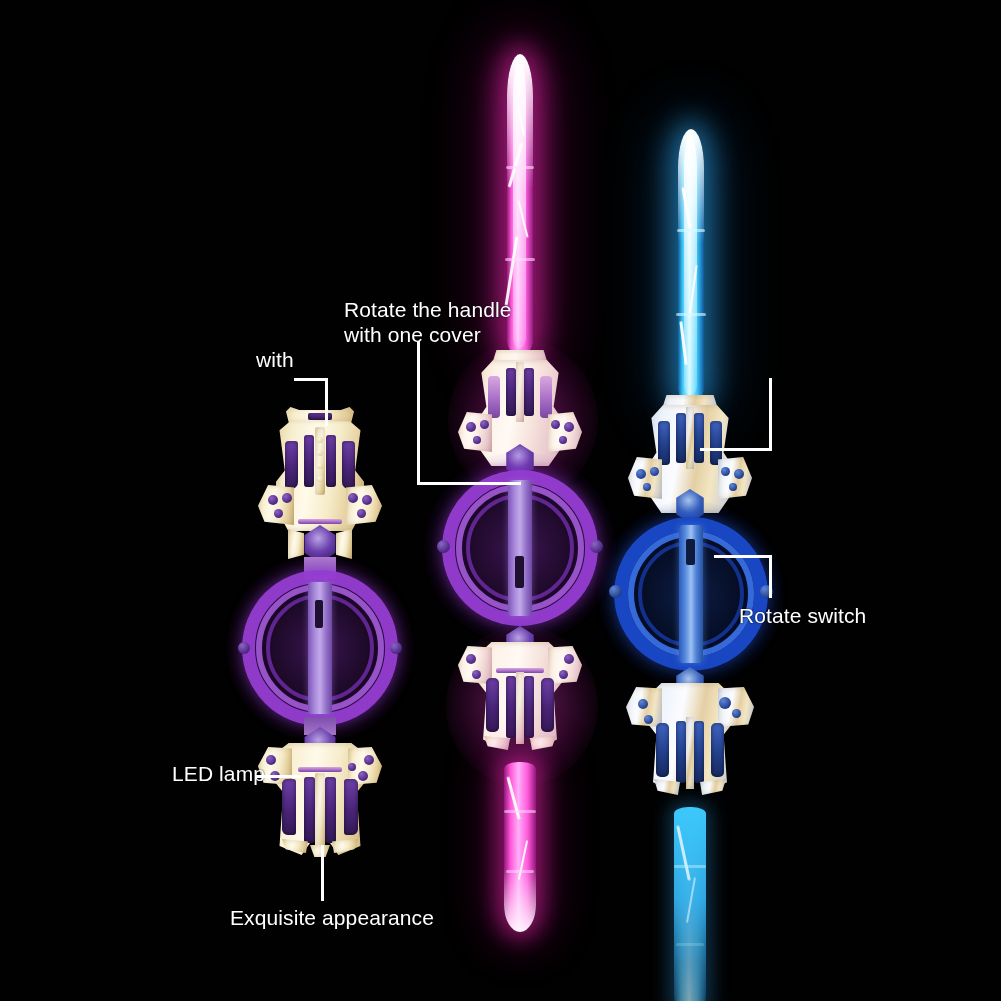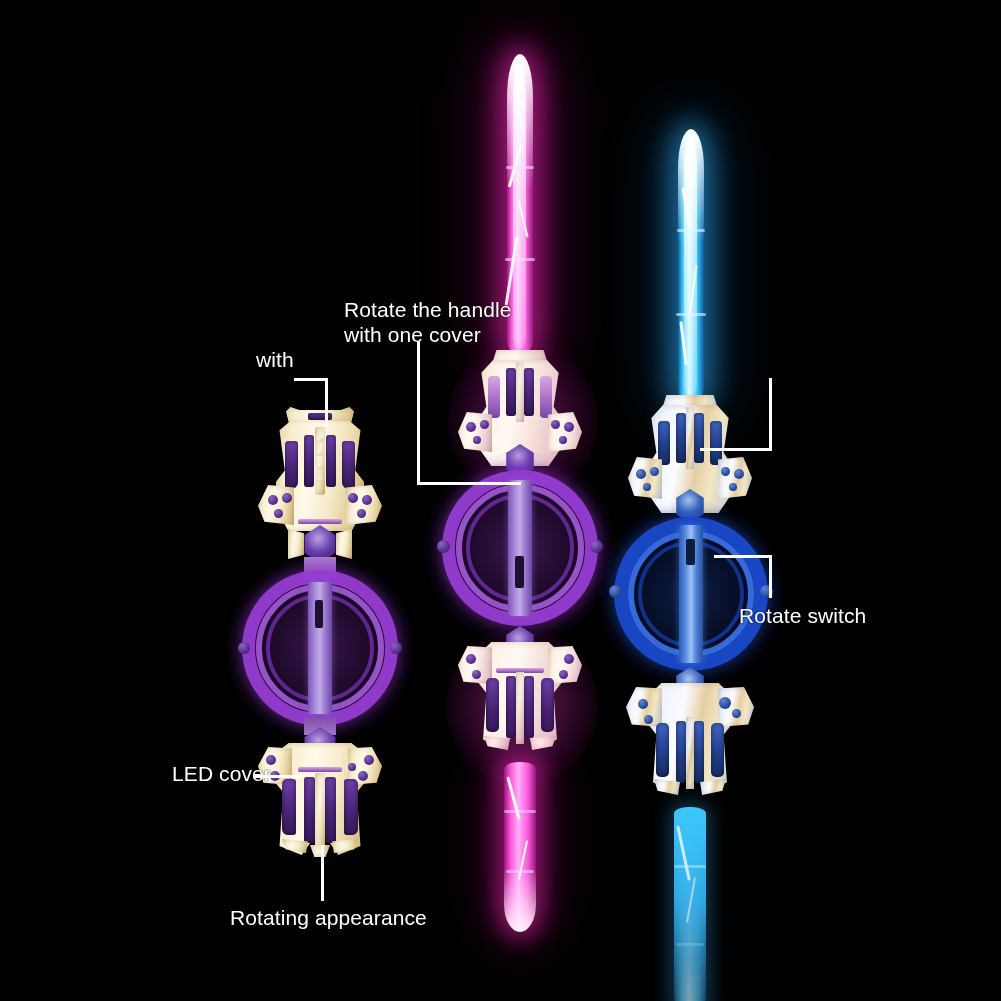--- a/index.html
+++ b/index.html
@@ -504,19 +504,19 @@
   <div class="leader v" style="left:417px; top:341px; height:144px;"></div>
   <div class="leader h" style="left:417px; top:482px; width:104px;"></div>
 
   <div class="leader v" style="left:769px; top:378px; height:72px;"></div>
   <div class="leader h" style="left:700px; top:448px; width:72px;"></div>
 
   <div class="anno" style="left:739px; top:603px;">Rotate switch</div>
   <div class="leader v" style="left:769px; top:556px; height:42px;"></div>
   <div class="leader h" style="left:714px; top:555px; width:58px;"></div>
 
-  <div class="anno" style="left:172px; top:761px;">LED cover</div>
+  <div class="anno" style="left:172px; top:761px;">LED lamp</div>
   <div class="leader h" style="left:255px; top:775px; width:47px;"></div>
 
-  <div class="anno" style="left:230px; top:905px;">Rotating appearance</div>
+  <div class="anno" style="left:230px; top:905px;">Exquisite appearance</div>
   <div class="leader v" style="left:321px; top:845px; height:56px;"></div>
 
 </div>
 
 </body></html>

